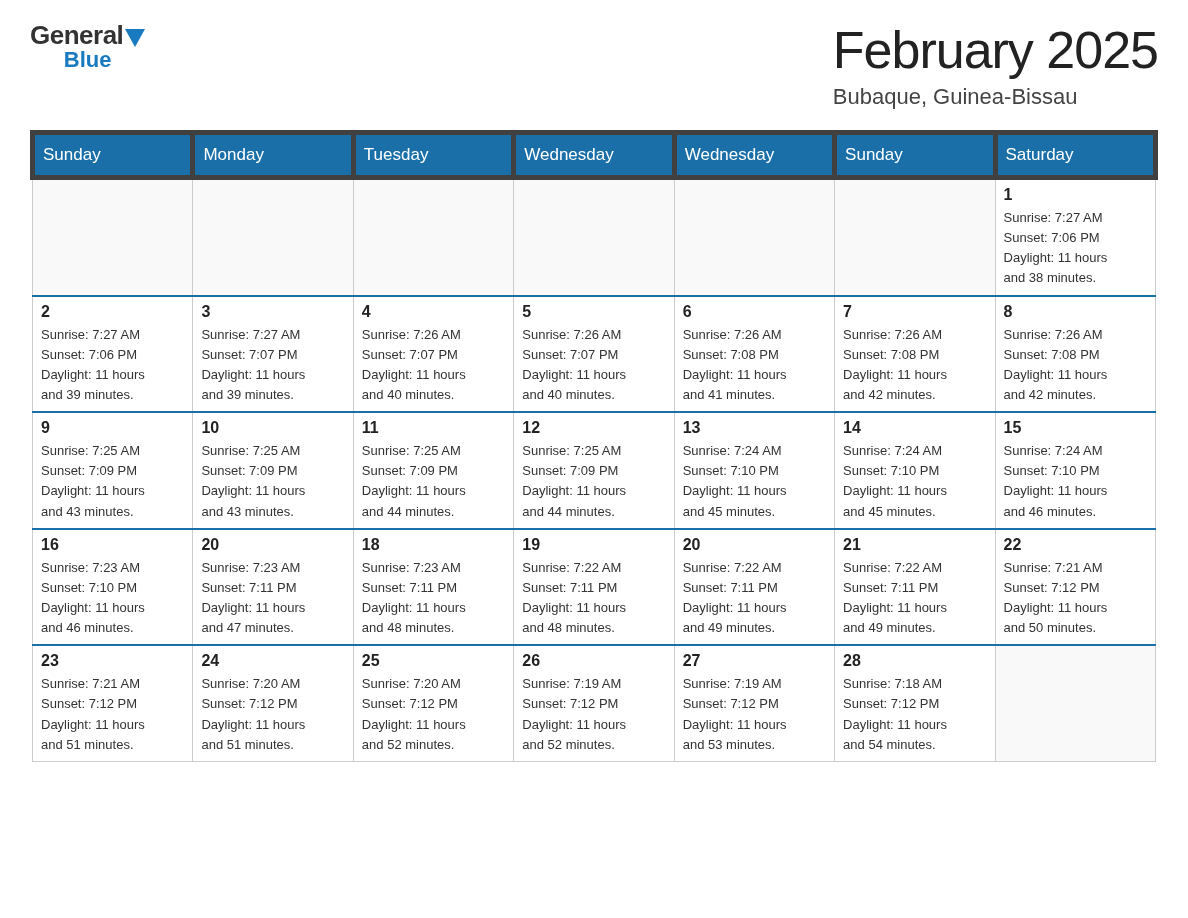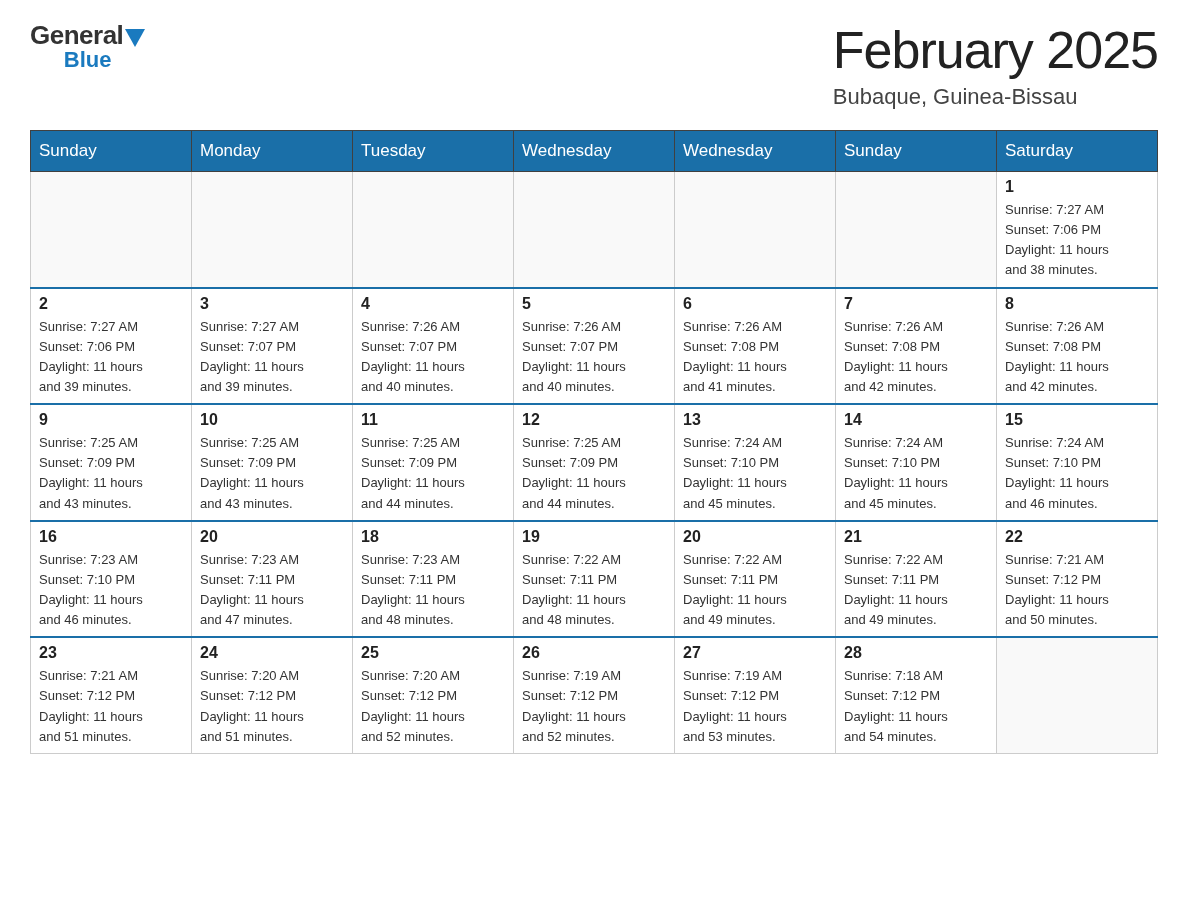--- a/index.html
+++ b/index.html
@@ -66,21 +66,21 @@
       border-collapse: collapse;
       margin-top: 10px;
     }
     .calendar th {
       background-color: #1a6fa8;
       color: #fff;
       font-size: 17px;
       font-weight: normal;
       padding: 10px 8px;
       text-align: left;
-      border: 1px solid #404040;
+      border: 5px solid #404040;
     }
     .calendar td {
       border: 1px solid #ccc;
       vertical-align: top;
       padding: 6px 8px;
       width: 14.28%;
       min-height: 110px;
     }
     .day-number {
       font-size: 16px;

